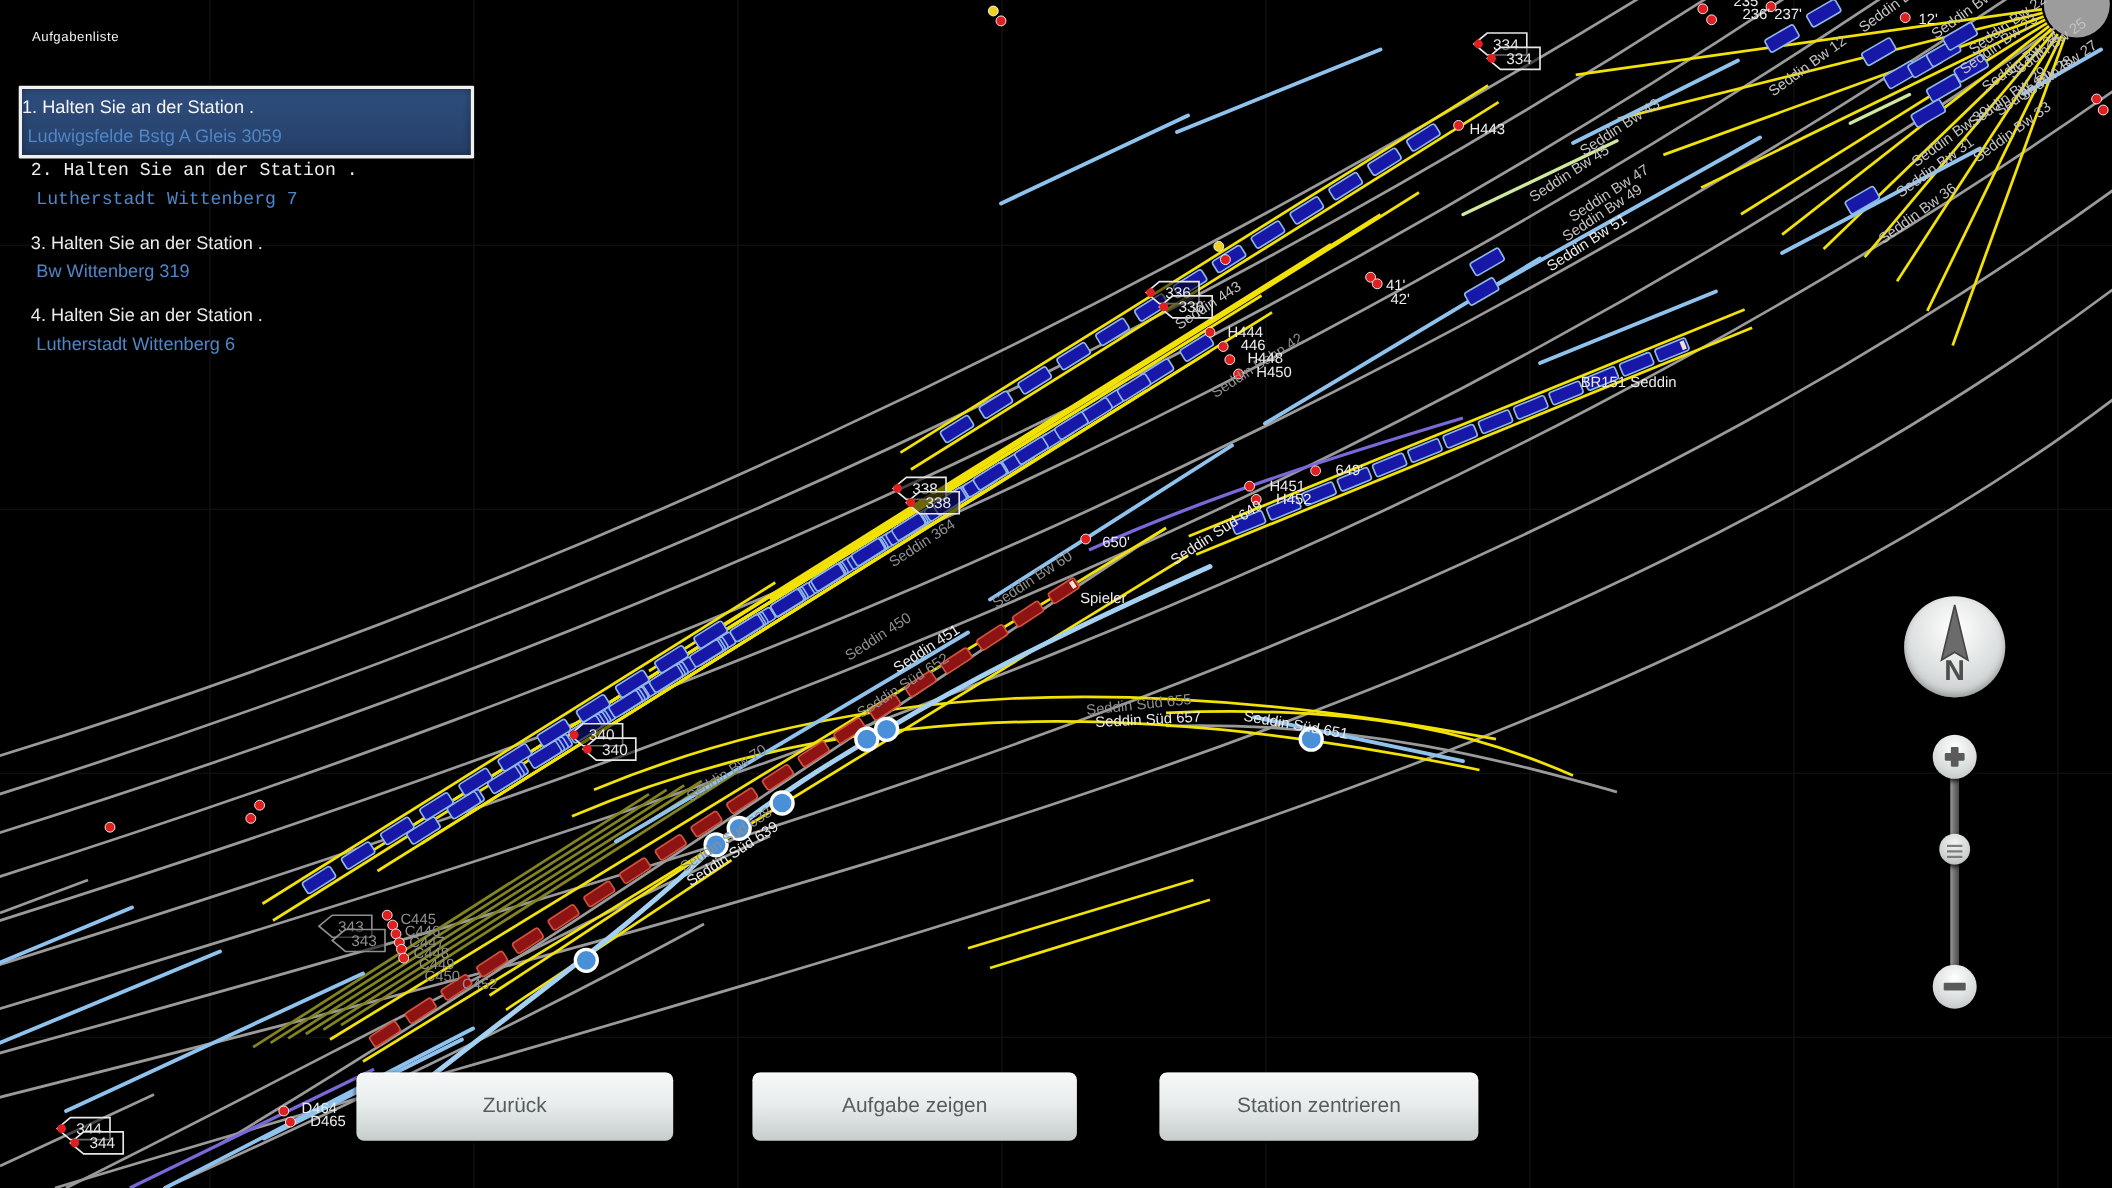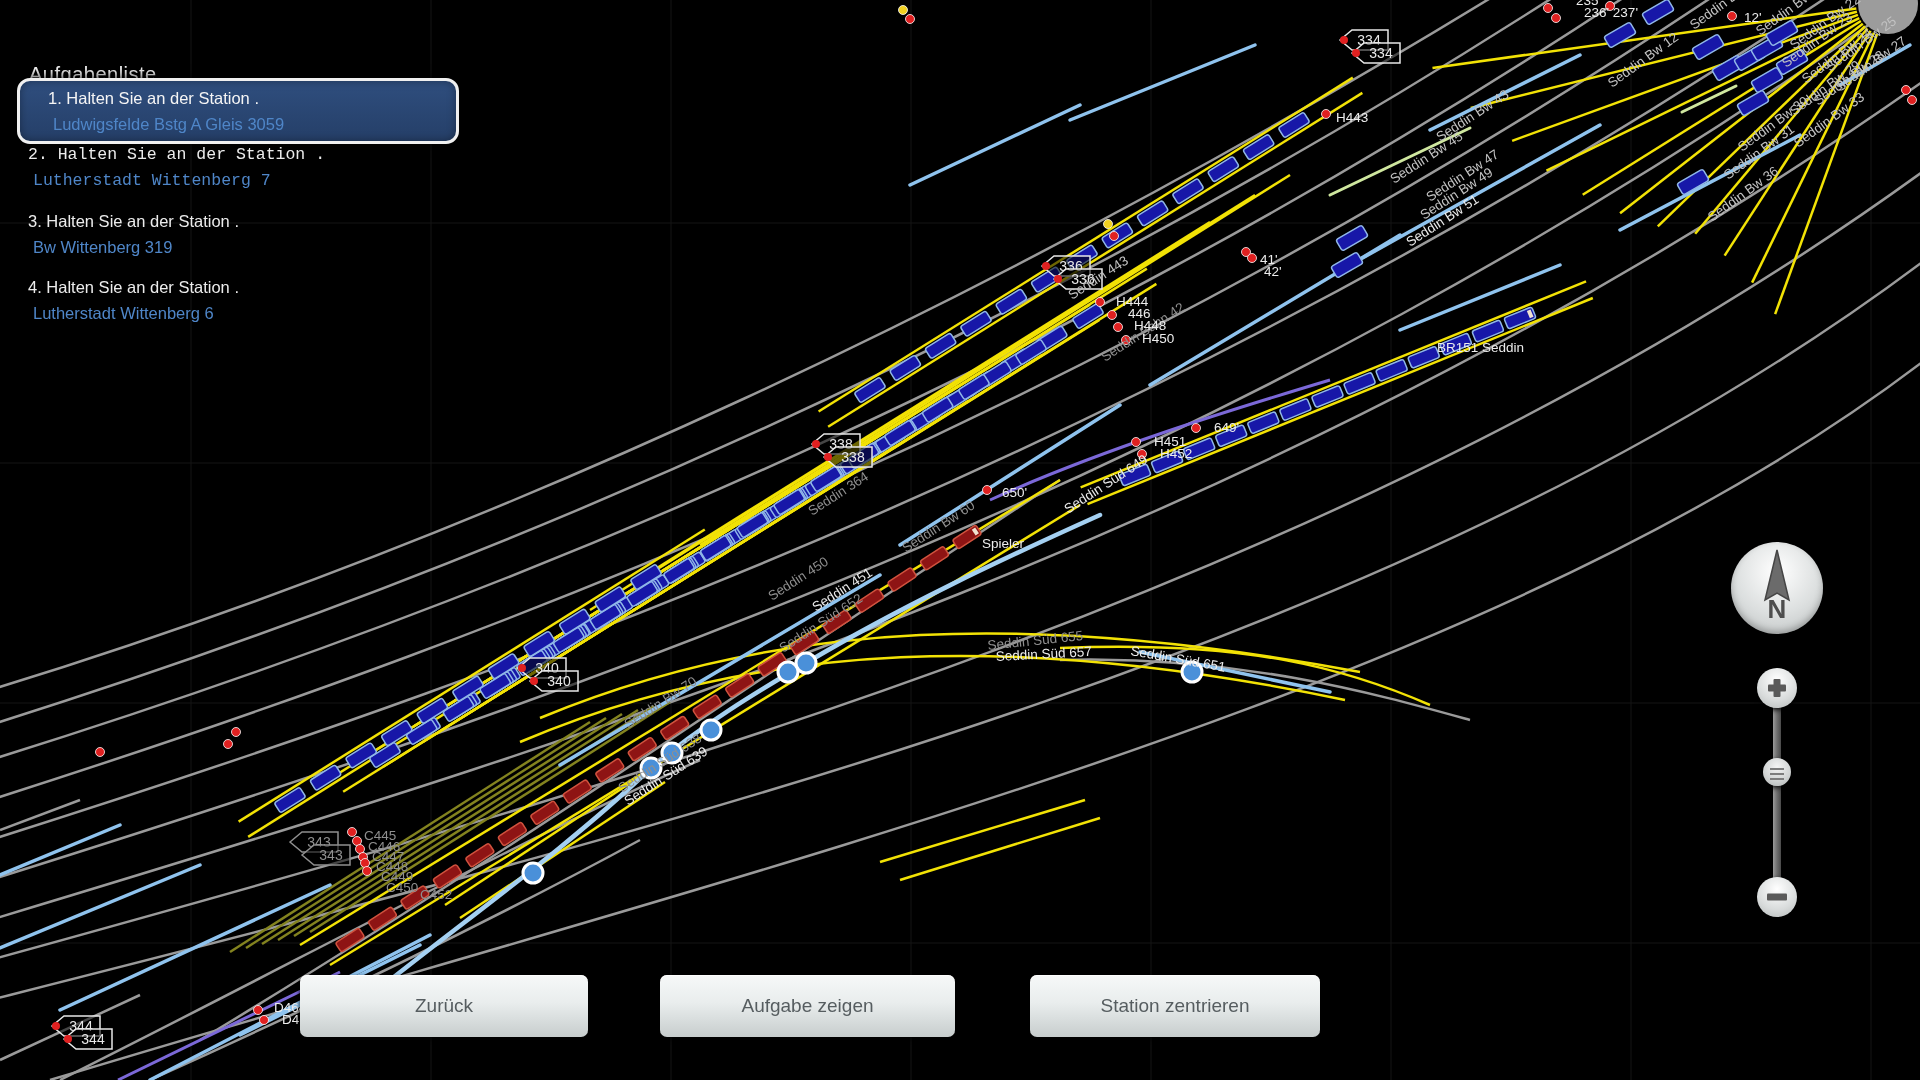--- a/index.html
+++ b/index.html
@@ -1,34 +1,34 @@
 <!DOCTYPE html>
 <html><head>
 <meta charset="utf-8">
 <style>
   html,body{margin:0;padding:0;background:#000;width:1920px;height:1080px;overflow:hidden;}
   #stage{position:relative;width:1920px;height:1080px;background:#000;font-family:"Liberation Sans",sans-serif;}
   #map{position:absolute;left:0;top:0;}
 
   
   #task-panel{position:absolute;left:0;top:0;width:560px;z-index:5;}
-  #task-title{position:absolute;left:29px;top:26px;color:#f2f2f2;font-size:20px;letter-spacing:.5px;margin-top:37px;}
+  #task-title{position:absolute;left:29px;top:26px;color:#f2f2f2;font-size:12px;letter-spacing:.5px;}
   .task-item{position:absolute;left:17px;width:430px;}
   .task-line1{color:#ececec;font-size:16.5px;line-height:26px;white-space:nowrap;}
   .task-line2{color:#4f86c8;font-size:16.5px;line-height:26px;padding-left:5px;white-space:nowrap;}
-  .task-item.selected{left:17px;width:408px;border:3px solid #f0f0f0;border-radius:13px;
-     background:linear-gradient(#2f4e7e,#253f68);padding:4px 0 4px 28px;
+  .task-item.selected{left:17px;width:408px;border:3px solid #f0f0f0;border-radius:1px;
+     background:linear-gradient(#2f4e7e,#253f68);padding:4px 0 4px 0;
      box-shadow:0 0 12px rgba(0,0,0,.95), inset 0 0 8px rgba(0,0,0,.35);}
   .task-item.selected .task-line1{color:#f5f5f5;}
 
   
   .map-btn{position:absolute;height:62px;border:none;border-radius:7px;cursor:pointer;
      background:linear-gradient(#f6f8f8,#e9eded 45%,#c7cdcd);
      color:#565d60;font-size:19px;font-family:"Liberation Sans",sans-serif;
-     box-shadow:0 2px 5px rgba(0,0,0,.85), inset 0 1px 0 rgba(255,255,255,.85);z-index:5;}
+     box-shadow:0 2px 5px rgba(0,0,0,.85), inset 0 1px 0 rgba(255,255,255,.85);z-index:5;margin-left:24px;}
   #btn-back{left:300px;top:975px;width:288px;}
   #btn-show{left:660px;top:975px;width:295px;}
   #btn-center{left:1030px;top:975px;width:290px;}
 
   
   #compass{position:absolute;left:1731px;top:542px;width:92px;height:92px;border-radius:50%;
      background:radial-gradient(circle at 50% 32%,#ffffff,#dcdfdf 55%,#b9bdbd);
      box-shadow:0 3px 8px rgba(0,0,0,.9), inset 0 -3px 6px rgba(0,0,0,.25);z-index:5;cursor:pointer;}
   #compass .letter{position:absolute;left:0;right:0;top:54px;text-align:center;
      font-size:26px;font-weight:bold;color:#4e4e4e;line-height:26px;}

